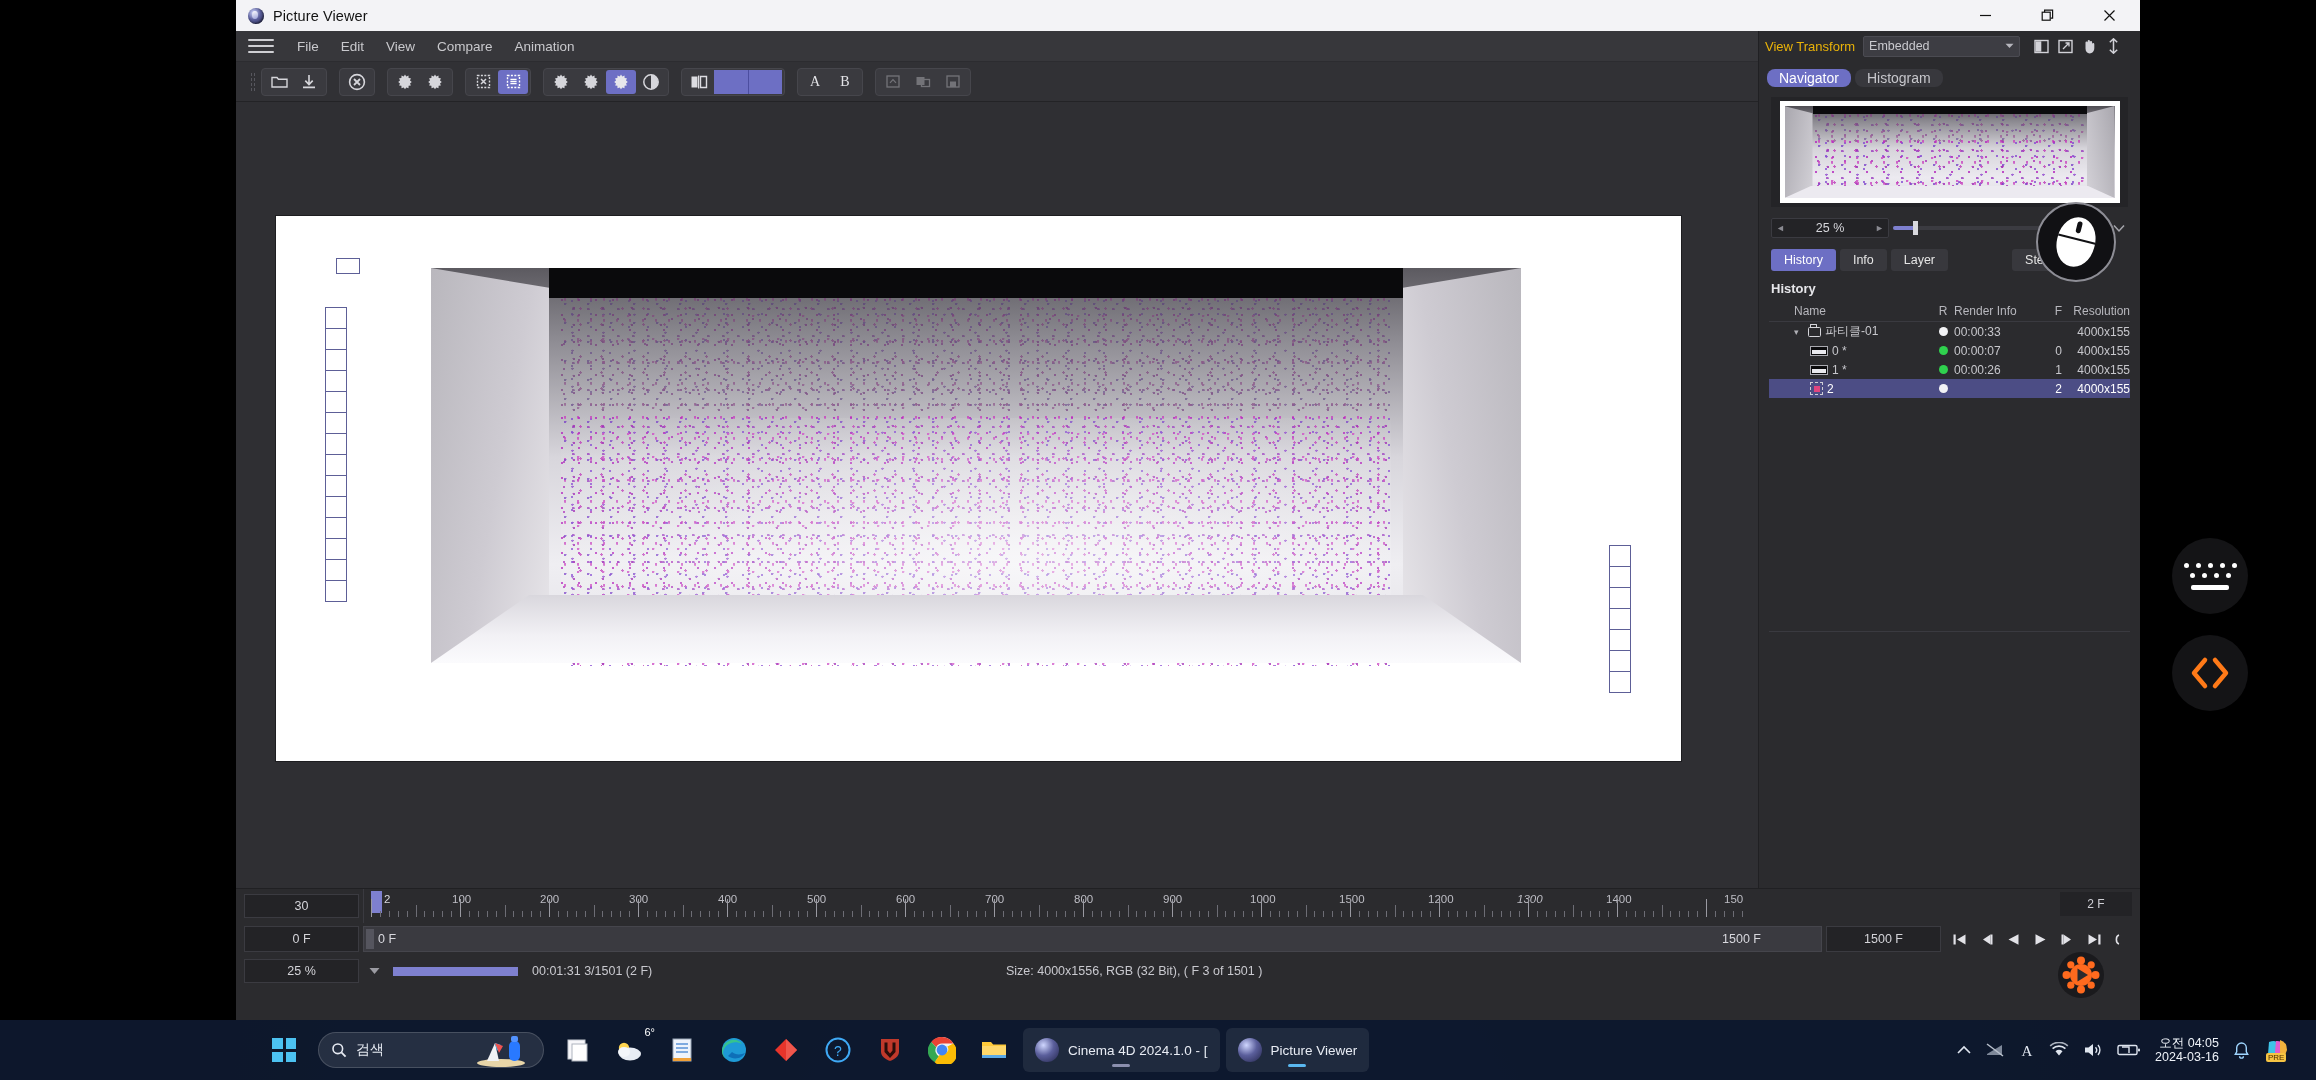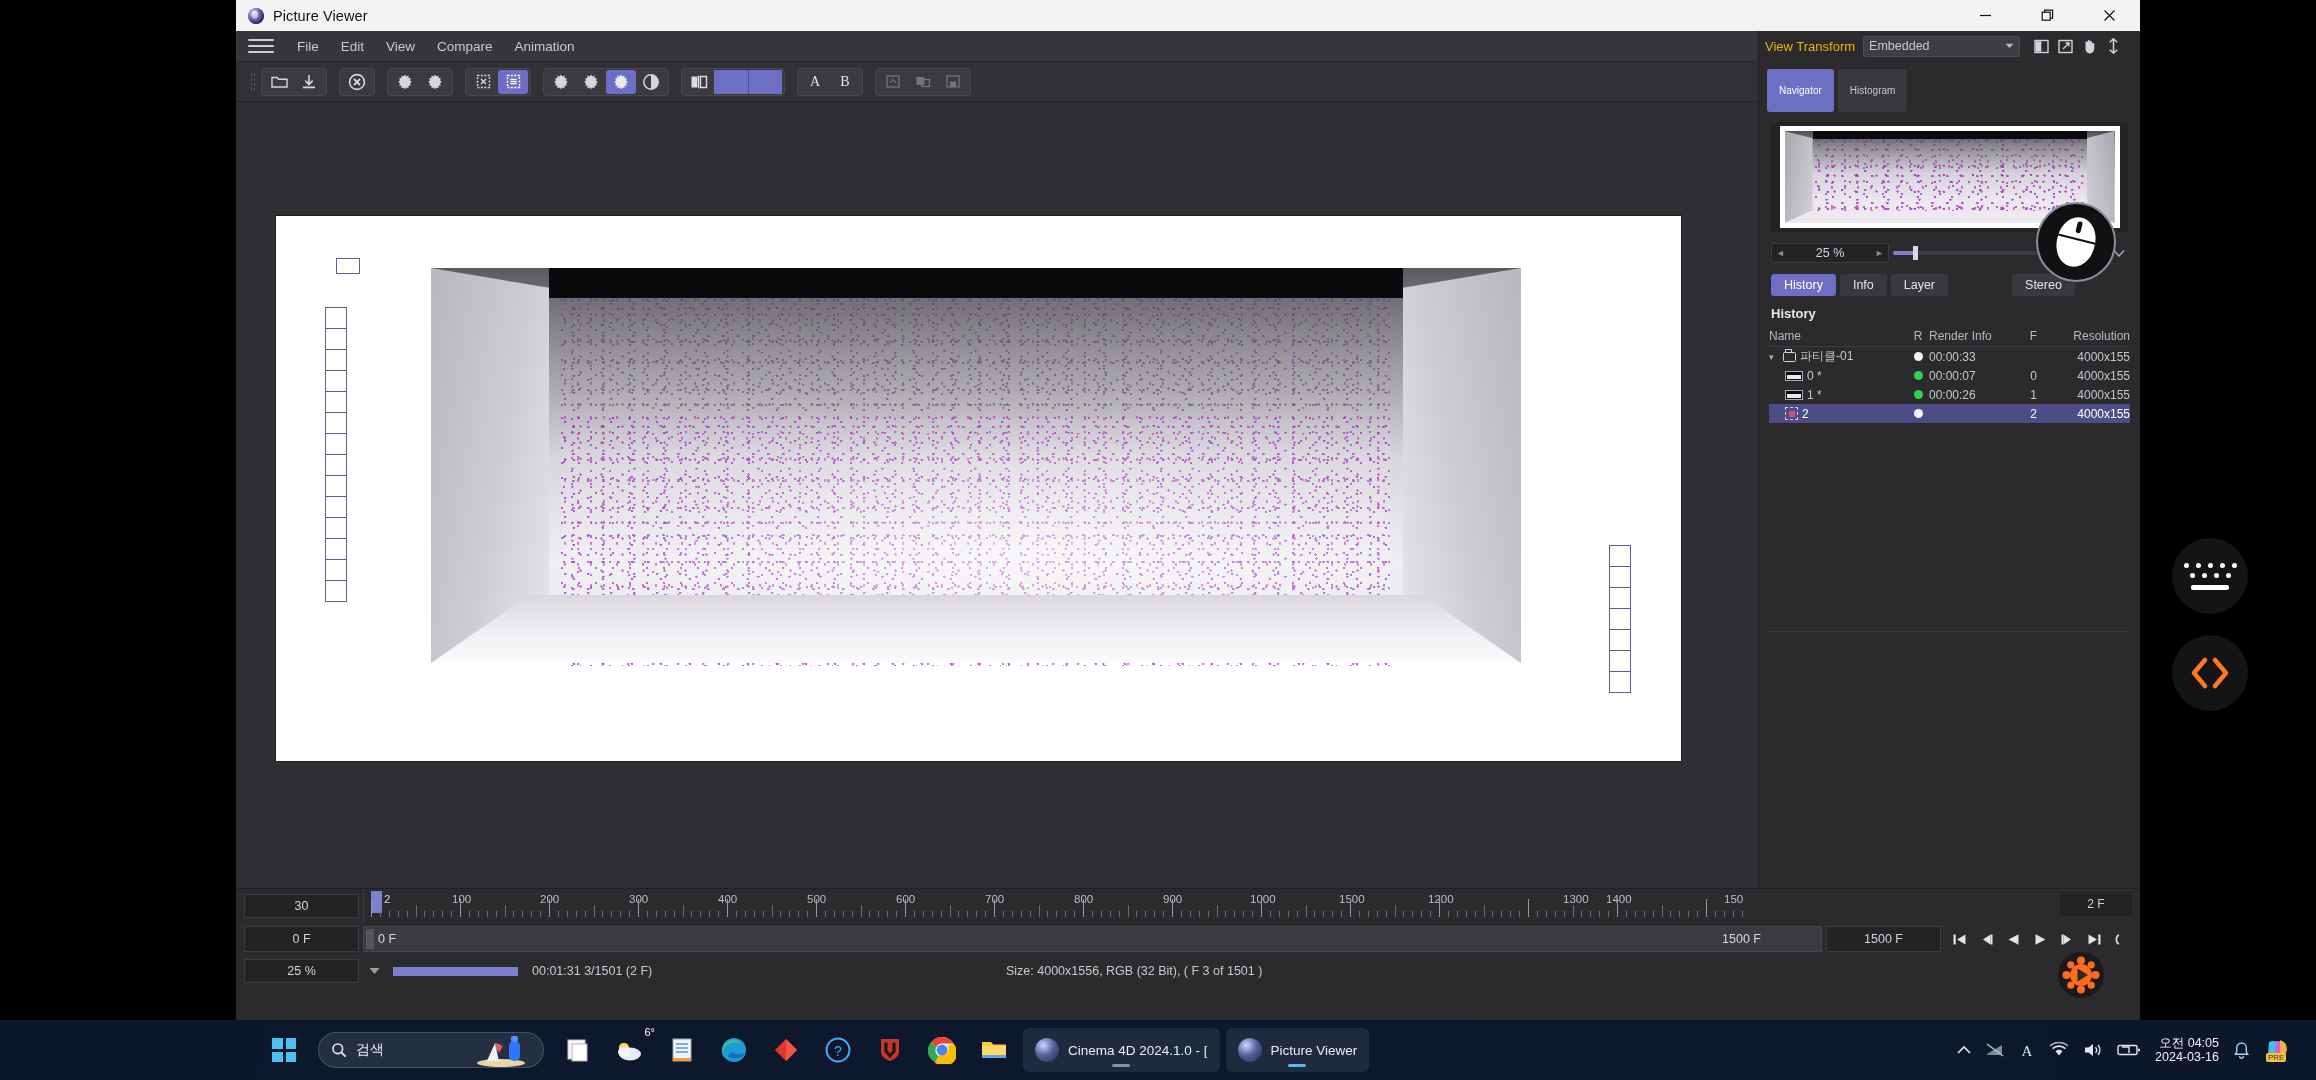--- a/index.html
+++ b/index.html
@@ -154,21 +154,21 @@
   .vt-select{
     width:157px; height:21px; background:#3d3d43; border:1px solid #4b4b52; border-radius:2px;
     display:flex; align-items:center; justify-content:space-between; padding:0 5px;
   }
   .vt-select span{ font-size:12.5px; color:#c9c9ce; }
   .vt-icons{ display:flex; align-items:center; gap:6px; margin-left:4px; }
   .vt-ico{ width:18px; height:18px; display:flex; align-items:center; justify-content:center; color:#c9c9ce; }
 
   .tabrow{ display:flex; gap:4px; padding:8px 8px 0 8px; }
   .tab{
-    font-size:10px; color:#c6c6cb; padding:16px 12px; border-radius:3px; background:#38383d;
+    font-size:14px; color:#c6c6cb; padding:1px 12px; border-radius:8px; background:#38383d;
   }
   .tab.sel{ background:#6d6fc4; color:#fff; }
 
   .nav-preview{
     margin:10px 12px 0 12px; height:110px; background:#242427;
     display:flex; align-items:center; justify-content:center;
   }
   .nav-inner{
     width:340px; height:102px; background:#fff; padding:5px;
   }
@@ -193,21 +193,21 @@
   .subtab.sel{ background:#6d6fc4; color:#fff; }
 
   .hist-title{ font-size:13px; color:#e6e6ea; font-weight:bold; padding:10px 12px 6px 12px;}
   .hist-head{
     display:flex; font-size:12px; color:#b7b7bd; padding:2px 0 3px 0; margin:0 10px;
     border-bottom:1px solid #3a3a40;
   }
   .hist-rows{ margin:0 10px; }
   .hrow{ display:flex; align-items:center; height:19px; font-size:12px; color:#c7c7cc; }
   .hrow.sel{ background:#4c4d85; color:#fff; }
-  .c-name{ flex:0 0 138px; display:flex; align-items:center; gap:4px; overflow:hidden; white-space:nowrap;}
+  .c-name{ flex:0 0 138px; display:flex; align-items:center; gap:4px; overflow:hidden; white-space:nowrap;margin-left:25px;}
   .c-r{ flex:0 0 22px; display:flex; justify-content:center; }
   .c-time{ flex:0 0 84px; }
   .c-f{ flex:0 0 24px; text-align:right; }
   .c-res{ flex:1; text-align:right; padding-left:8px; overflow:hidden; white-space:nowrap;}
   .dot{ width:9px; height:9px; border-radius:50%; display:inline-block; }
   .dot.white{ background:#f2f2f5; }
   .dot.green{ background:#2fd14e; }
   .chev{ font-size:9px; color:#b0b0b6; width:10px; }
   .folder-ico{ width:13px; height:10px; border:1.4px solid #d5d5da; border-radius:1.5px; position:relative;}
   .folder-ico:before{ content:""; position:absolute; left:1px; top:-3.4px; width:5px; height:3px; border:1.4px solid #d5d5da; border-bottom:none; border-radius:1px 1px 0 0;}
@@ -705,21 +705,21 @@
           <div class="rlabel" style="left:265px;">300</div>
           <div class="rlabel" style="left:354px;">400</div>
           <div class="rlabel" style="left:443px;">500</div>
           <div class="rlabel" style="left:532px;">600</div>
           <div class="rlabel" style="left:621px;">700</div>
           <div class="rlabel" style="left:710px;">800</div>
           <div class="rlabel" style="left:799px;">900</div>
           <div class="rlabel" style="left:886px;">1000</div>
           <div class="rlabel" style="left:975px;">1500</div>
           <div class="rlabel" style="left:1064px;">1200</div>
-          <div class="rlabel" style="left:1199px;">1300</div>
+          <div class="rlabel" style="left:1153px;font-style:italic;">1300</div>
           <div class="rlabel" style="left:1242px;">1400</div>
           <div class="rlabel" style="left:1360px;">150</div>
 
           <div id="ticks">
               <div class="tick major" style="left: 7px;"></div>
               <div class="tick minor" style="left: 15.9px;"></div>
               <div class="tick minor" style="left: 24.8px;"></div>
               <div class="tick minor" style="left: 33.7px;"></div>
               <div class="tick minor" style="left: 42.6px;"></div>
               <div class="tick mid" style="left: 51.5px;"></div>

